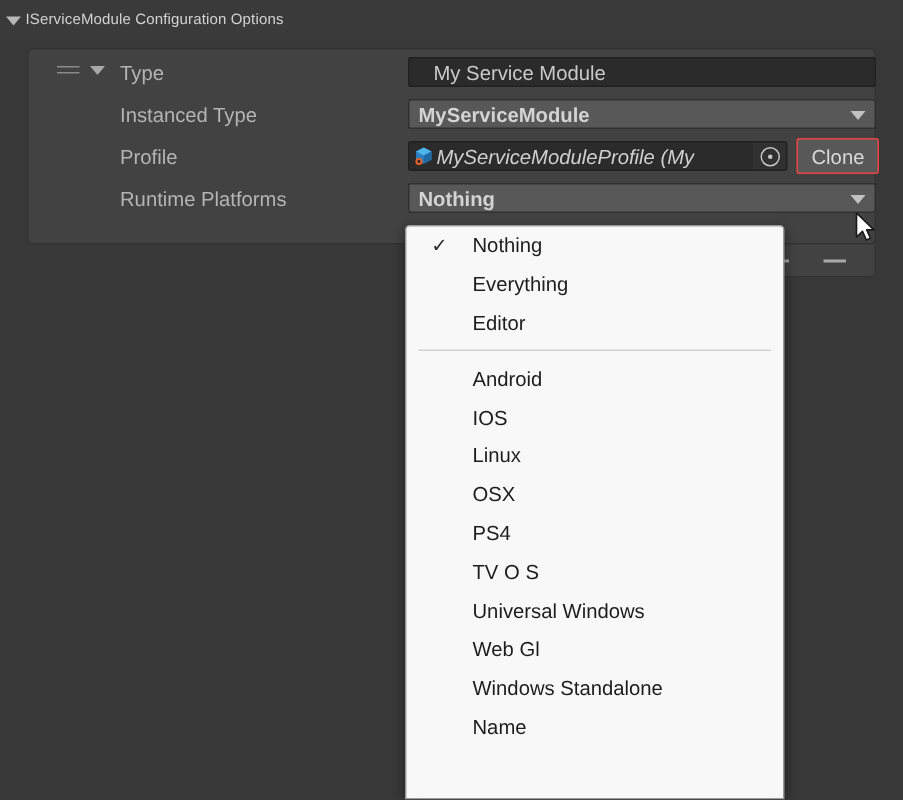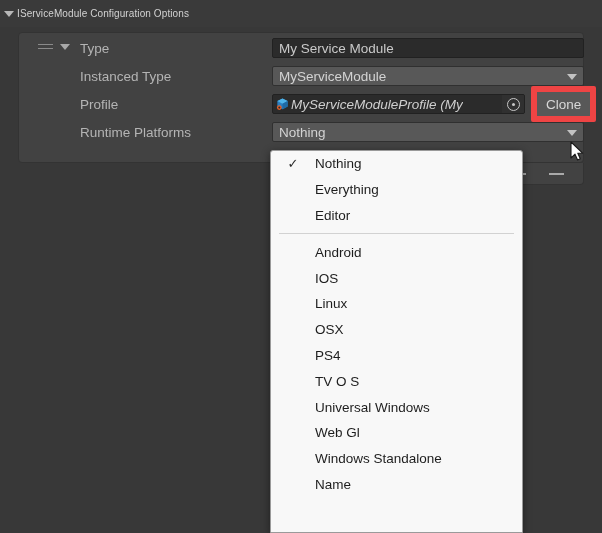--- a/index.html
+++ b/index.html
@@ -74,33 +74,34 @@
   .field-area{ position:absolute; left:253px; }
 
   
   .text-field{
     width:312px; height:20px; box-sizing:border-box;
     background:#2b2b2b;
     border:1px solid #212121;
     border-radius:2px;
     color:#c9c9c9; font-size:13.5px;
     display:flex; align-items:center;
-    padding-left:6px;
+    padding-left:16px;
   }
 
   
   .popup-field{
     width:312px; height:20px; box-sizing:border-box;
     background:#585858;
     border:1px solid #303030;
     border-radius:2px;
     color:#d3d3d3; font-size:13.5px;
     display:flex; align-items:center;
     padding-left:6px;
     position:relative;
+    font-weight:bold;
   }
   .popup-arrow{
     position:absolute; right:6px; top:50%; margin-top:-2px;
     width:0;height:0;
     border-left:5px solid transparent;
     border-right:5px solid transparent;
     border-top:6px solid #c2c2c2;
   }
 
   
@@ -127,24 +128,24 @@
     display:flex; align-items:center; justify-content:center;
   }
   .picker-dot{
     width:11px;height:11px;border-radius:50%;
     border:1.5px solid #c6c6c6;
     display:flex;align-items:center;justify-content:center;
   }
   .picker-dot i{ display:block;width:3px;height:3px;border-radius:50%;background:#c6c6c6;}
 
   .clone-btn{
-    height:36px; box-sizing:border-box;
+    height:24px; box-sizing:border-box;
     padding:0 9px;
     background:#585858;
-    border:6px solid #ef4444;
+    border:1px solid #ef4444;
     border-radius:2px;
     color:#d8d8d8; font-size:13.5px;
     display:flex; align-items:center; justify-content:center;
   }
 
   
   .list-footer{
     position:absolute; left:492px; top:163px; width:92px; height:22px;
     background:#424242;
     border:1px solid #333333;

